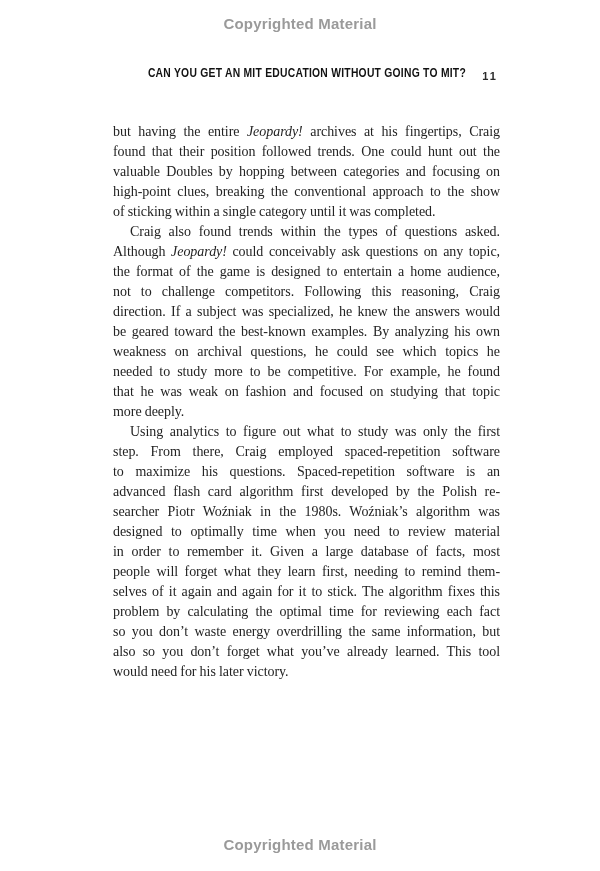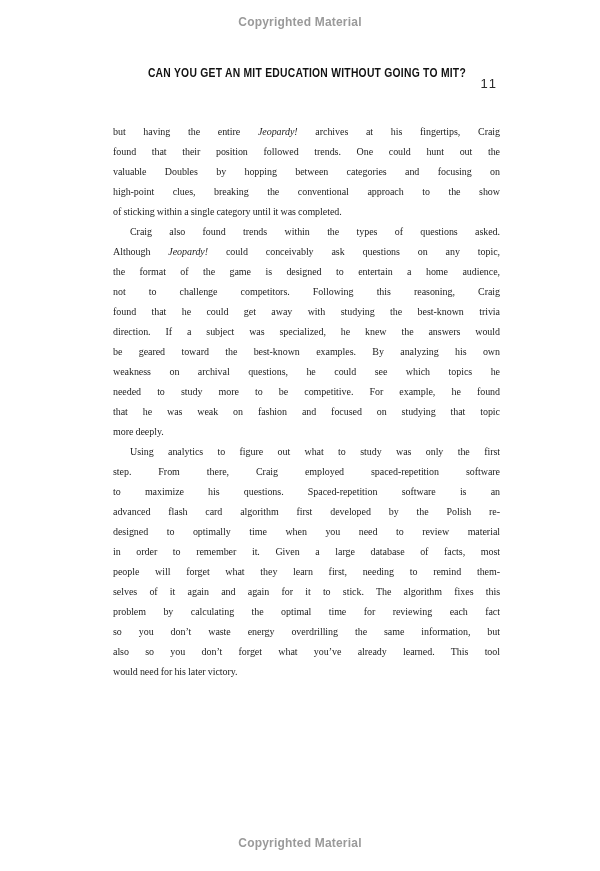--- a/index.html
+++ b/index.html
@@ -14,21 +14,21 @@
     background: #ffffff;
     overflow: hidden;
     font-family: "Liberation Serif", serif;
   }
   .copyright {
     position: absolute;
     left: 0;
     width: 600px;
     text-align: center;
     font-family: "Liberation Sans", sans-serif;
-    font-size: 12px;
+    font-size: 15px;
     font-weight: 700;
     color: #9a9a9a;
     letter-spacing: 0.2px;
   }
   .copyright.top { top: 15px; }
   .copyright.bottom { top: 836px; }
 
   .running-head {
     position: absolute;
     left: 113px;
@@ -44,34 +44,34 @@
     font-family: "Liberation Sans", sans-serif;
     font-weight: 700;
     font-size: 12px;
     letter-spacing: 0.3px;
     transform: scaleX(0.86);
     transform-origin: center center;
   }
   .folio {
     position: absolute;
     right: 2px;
-    top: 13px;
+    top: 7px;
     font-family: "Liberation Sans", sans-serif;
-    font-weight: 400;
-    font-size: 13px;
+    font-weight: 700;
+    font-size: 11px;
     letter-spacing: 2px;
     color: #2a2a2a;
   }
 
   .body-text {
     position: absolute;
     left: 113px;
     top: 122px;
     width: 387px;
-    font-size: 10px;
+    font-size: 14px;
     line-height: 20px;
     color: #232323;
     letter-spacing: -0.05px;
     word-spacing: -0.3px;
   }
   .paragraph { margin: 0; }
   .line {
     height: 20px;
     overflow: hidden;
     text-align: justify;
@@ -106,33 +106,33 @@
         <div class="line"><span>found that their position followed trends. One could hunt out the</span></div>
         <div class="line"><span>valuable Doubles by hopping between categories and focusing on</span></div>
         <div class="line"><span>high-point clues, breaking the conventional approach to the show</span></div>
         <div class="line last"><span>of sticking within a single category until it was completed.</span></div>
       </div>
       <div class="paragraph">
         <div class="line indent"><span>Craig also found trends within the types of questions asked.</span></div>
         <div class="line"><span>Although </span><em>Jeopardy!</em><span> could conceivably ask questions on any topic,</span></div>
         <div class="line"><span>the format of the game is designed to entertain a home audience,</span></div>
         <div class="line"><span>not to challenge competitors. Following this reasoning, Craig</span></div>
-        <div class="line"><span>found that he could get away with studying the best-known trivia</span></div>
         <div class="line"><span>direction. If a subject was specialized, he knew the answers would</span></div>
         <div class="line"><span>be geared toward the best-known examples. By analyzing his own</span></div>
         <div class="line"><span>weakness on archival questions, he could see which topics he</span></div>
         <div class="line"><span>needed to study more to be competitive. For example, he found</span></div>
         <div class="line"><span>that he was weak on fashion and focused on studying that topic</span></div>
         <div class="line last"><span>more deeply.</span></div>
       </div>
       <div class="paragraph">
         <div class="line indent"><span>Using analytics to figure out what to study was only the first</span></div>
         <div class="line"><span>step. From there, Craig employed spaced-repetition software</span></div>
         <div class="line"><span>to maximize his questions. Spaced-repetition software is an</span></div>
         <div class="line"><span>advanced flash card algorithm first developed by the Polish re-</span></div>
+        <div class="line"><span>searcher Piotr Woźniak in the 1980s. Woźniak’s algorithm was</span></div>
         <div class="line"><span>designed to optimally time when you need to review material</span></div>
         <div class="line"><span>in order to remember it. Given a large database of facts, most</span></div>
         <div class="line"><span>people will forget what they learn first, needing to remind them-</span></div>
         <div class="line"><span>selves of it again and again for it to stick. The algorithm fixes this</span></div>
         <div class="line"><span>problem by calculating the optimal time for reviewing each fact</span></div>
         <div class="line"><span>so you don’t waste energy overdrilling the same information, but</span></div>
         <div class="line"><span>also so you don’t forget what you’ve already learned. This tool</span></div>
         <div class="line last"><span>would need for his later victory.</span></div>
       </div>
     </div>

